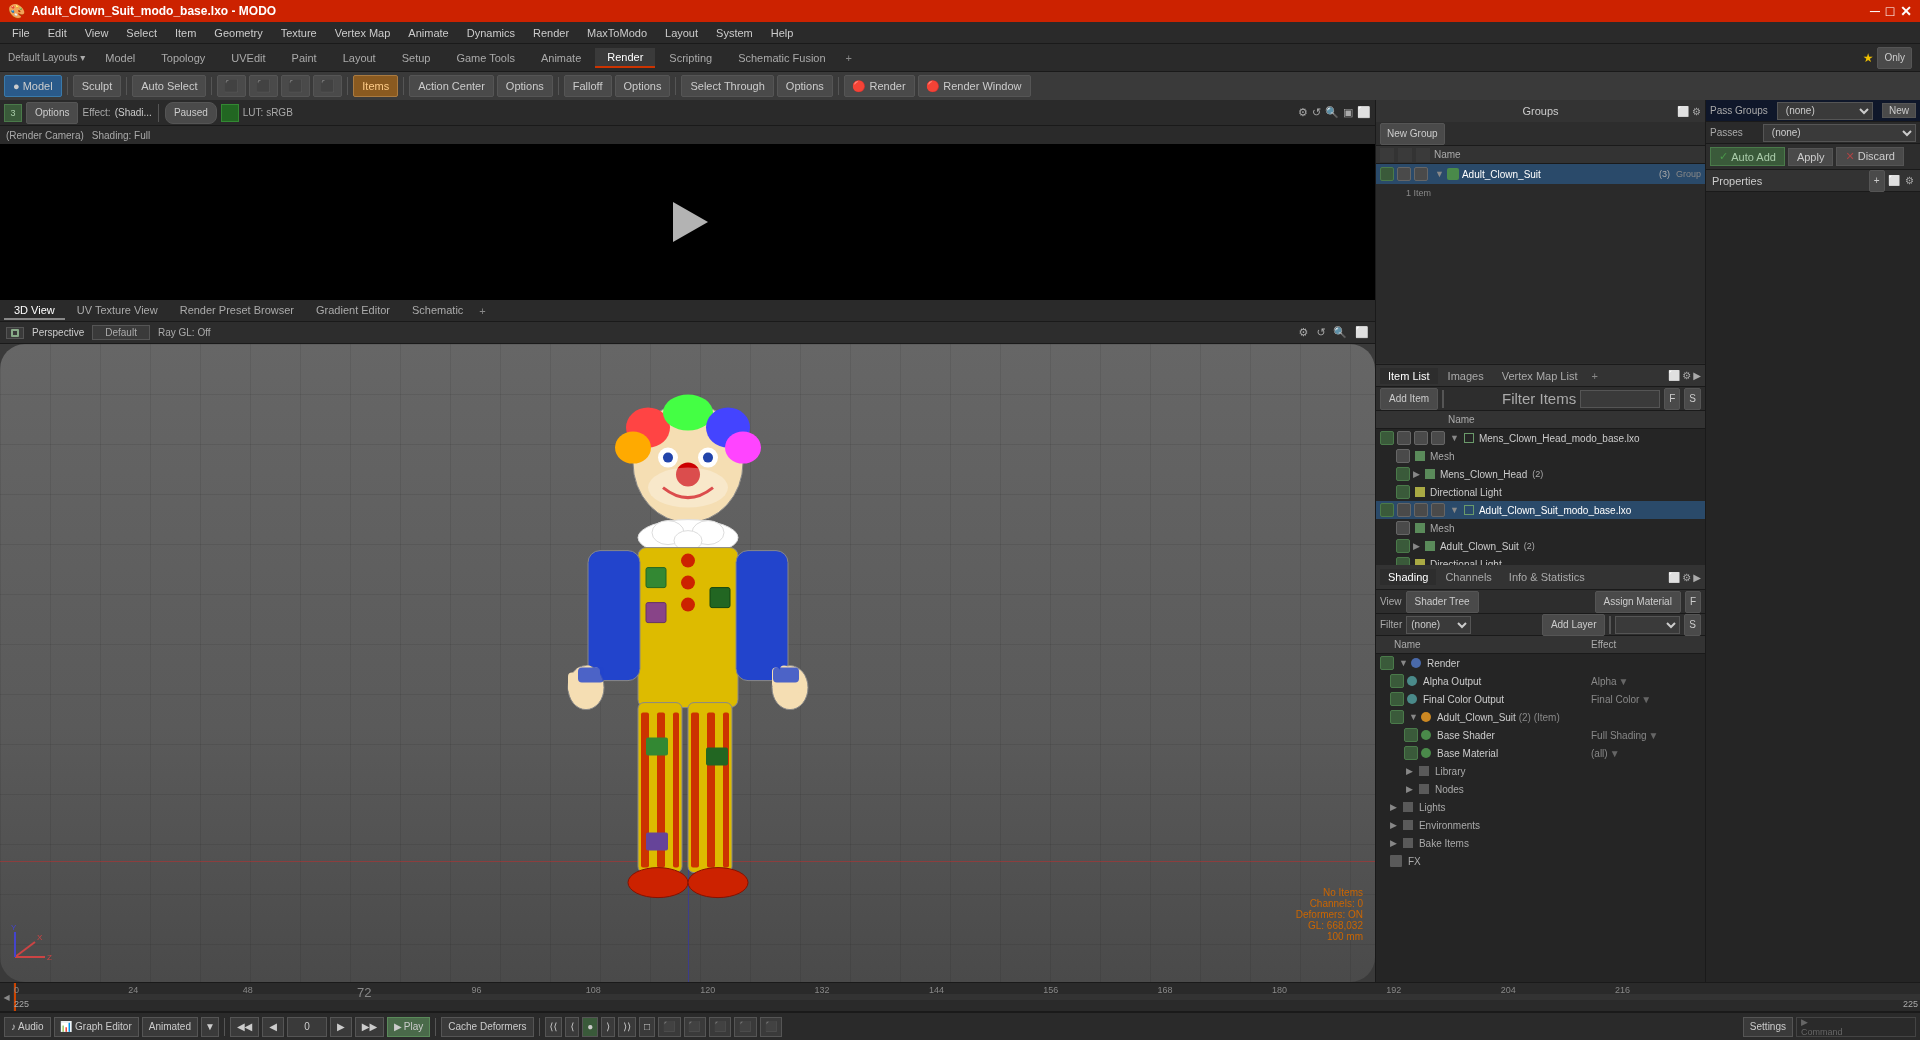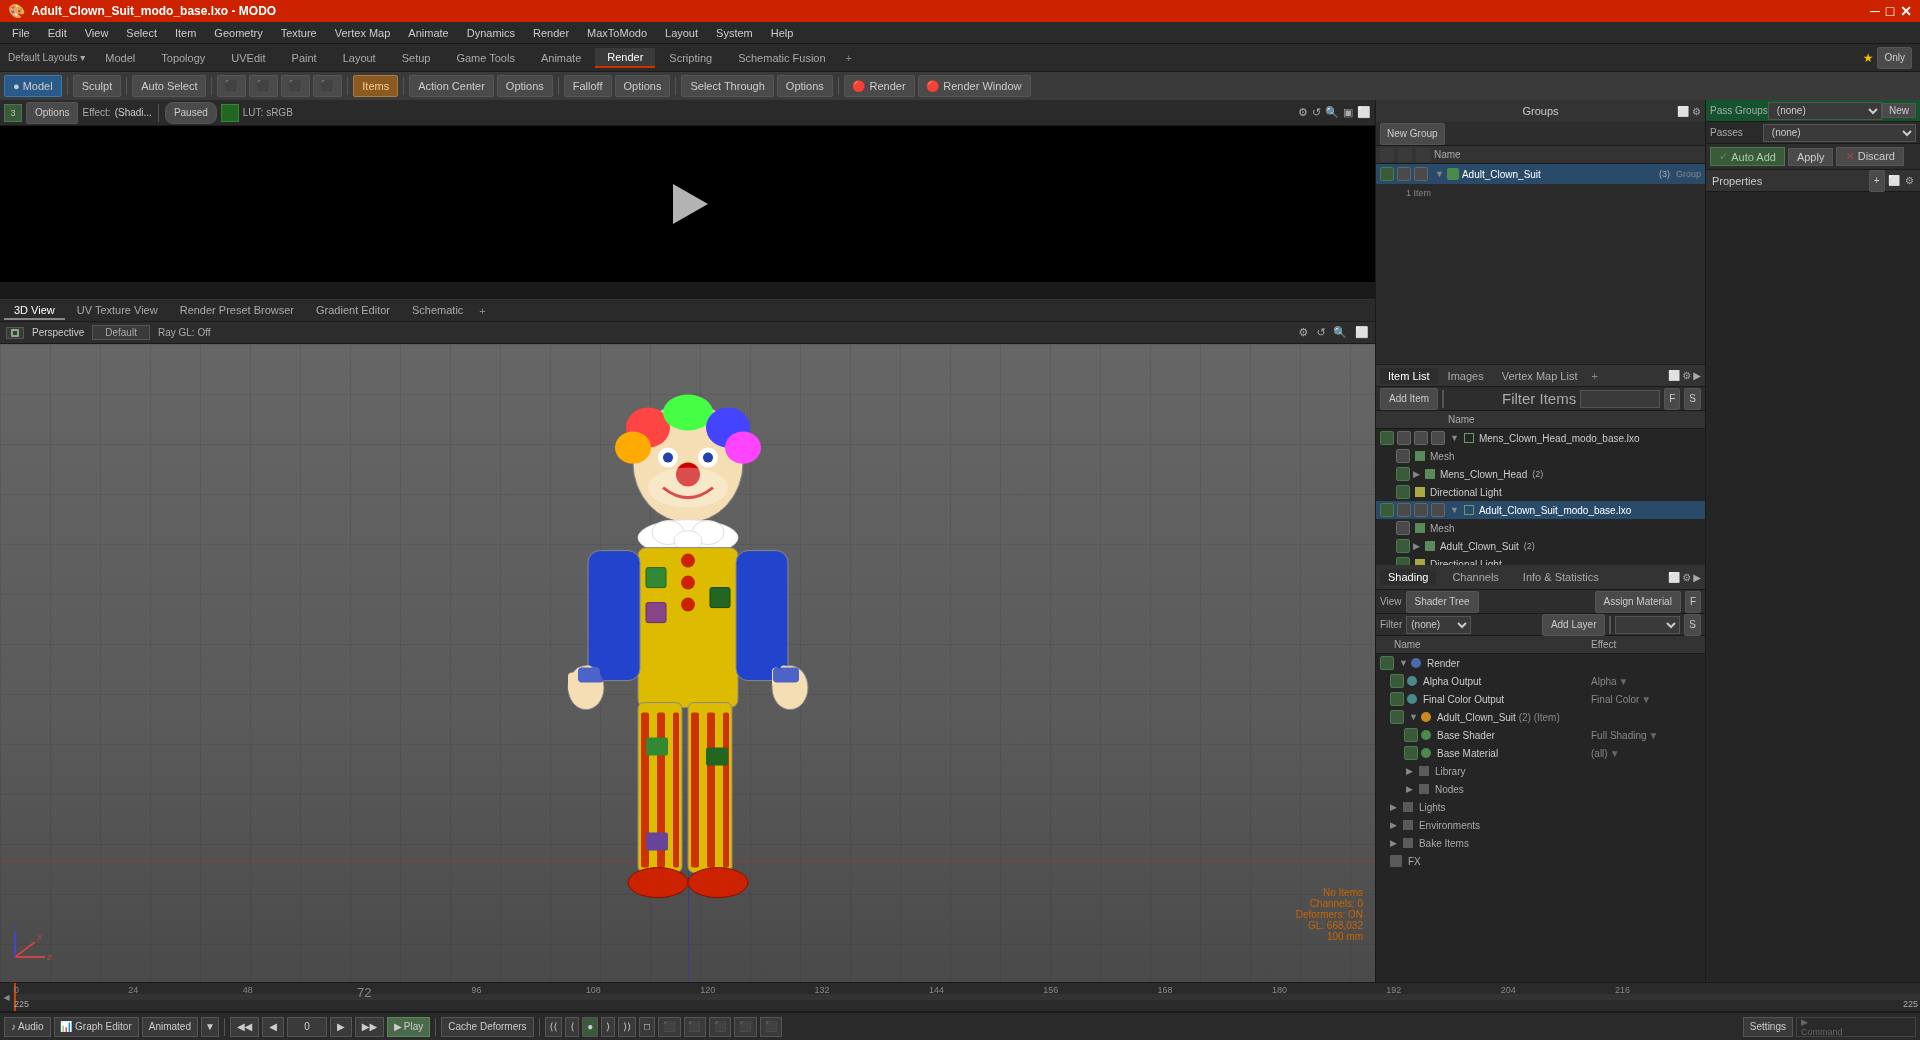--- a/index.html
+++ b/index.html
@@ -198,20 +198,24 @@
         <div style="width:18px; height:18px; background:#226622; border:1px solid #338833; display:flex; align-items:center; justify-content:center; cursor:pointer;"></div>
         <span style="color:#aaa; font-size:10px;">LUT: sRGB</span>
         <div style="flex:1;"></div>
         <span style="color:#aaa; font-size:11px; cursor:pointer;">⚙</span>
         <span style="color:#aaa; font-size:11px; cursor:pointer;">↺</span>
         <span style="color:#aaa; font-size:11px; cursor:pointer;">🔍</span>
         <span style="color:#aaa; font-size:11px; cursor:pointer;">▣</span>
         <span style="color:#aaa; font-size:11px; cursor:pointer;">⬜</span>
       </div>
 
+      <div style="background:#2a2a2a; height:18px; display:flex; align-items:center; padding:0 6px; gap:8px; font-size:10px; color:#aaa;">
+        <span>(Render Camera)</span>
+        <span>Shading: Full</span>
+      </div>
 
       <div id="preview-content" style="height: calc(200px - 44px); background:#000;">
         <button id="play-button">
           <div id="play-triangle"></div>
         </button>
       </div>
     </div>
 
     <div id="viewport-tabs">
       <span class="viewport-tab active">3D View</span>
@@ -231,21 +235,21 @@
         <span style="color:#ccc; font-size:10px; cursor:pointer;">Perspective</span>
         <span style="color:#aaa; font-size:10px; background:#3a3a3a; border:1px solid #555; padding:1px 12px; cursor:pointer;">Default</span>
         <span style="color:#aaa; font-size:10px; cursor:pointer;">Ray GL: Off</span>
         <div style="flex:1;"></div>
         <span style="color:#aaa; font-size:11px; cursor:pointer;">⚙</span>
         <span style="color:#aaa; font-size:11px; cursor:pointer;">↺</span>
         <span style="color:#aaa; font-size:11px; cursor:pointer;">🔍</span>
         <span style="color:#aaa; font-size:11px; cursor:pointer;">⬜</span>
       </div>
 
-      <div style="flex:1; position:relative; overflow:hidden; background: linear-gradient(180deg, #666 0%, #5a5a5a 60%, #4a4a4a 100%);">
+      <div style="flex:1; position:relative; overflow:hidden; background: linear-gradient(180deg, #666 0%, #5a5a5a 60%, #4a4a4a 100%); border-radius: 25px;">
 
         <div style="position:absolute; inset:0; background-image: linear-gradient(rgba(0,0,0,0.08) 1px, transparent 1px), linear-gradient(90deg, rgba(0,0,0,0.08) 1px, transparent 1px); background-size:50px 50px;"></div>
 
         <div style="position:absolute; bottom:120px; left:0; right:0; height:1px; background:rgba(180,50,50,0.6);"></div>
 
         <div style="position:absolute; bottom:0; left:50%; width:1px; height:200px; background:rgba(50,50,180,0.6);"></div>
 
         <svg viewBox="0 0 260 520" width="260" height="520" style="position:absolute; left:50%; top:50%; transform:translate(-50%,-52%);">
 
           <ellipse cx="130" cy="70" rx="55" ry="60" fill="#f5deb3" stroke="#888" stroke-width="1"></ellipse>
@@ -471,21 +475,21 @@
         <div class="item-row" style="height:18px; padding-left:20px;">
           <div class="vis-toggle"></div>
           <div style="width:10px; height:10px; background:#aaaa44; margin:0 2px;"></div>
           <span style="font-size:10px; color:#ccc;">Directional Light</span>
         </div>
       </div>
     </div>
 
     <div id="shading-panel" style="flex:1; display:flex; flex-direction:column; min-height:0;">
 
-      <div style="background:#333; height:22px; display:flex; align-items:center; padding:12px 4px; gap:8px; border-bottom:1px solid #1a1a1a; position:relative; flex-shrink:0;">
+      <div style="background:#333; height:22px; display:flex; align-items:center; padding:12px 4px; gap:1px; border-bottom:1px solid #1a1a1a; position:relative; flex-shrink:0;">
         <span class="panel-tab active">Shading</span>
         <span class="panel-tab">Channels</span>
         <span class="panel-tab">Info &amp; Statistics</span>
         <div style="position:absolute; right:4px; display:flex; gap:2px;">
           <span style="color:#aaa; font-size:10px; cursor:pointer;">⬜</span>
           <span style="color:#aaa; font-size:10px; cursor:pointer;">⚙</span>
           <span style="color:#aaa; font-size:10px; cursor:pointer;">▶</span>
         </div>
       </div>
 
@@ -608,21 +612,21 @@
         <div class="shading-row" style="padding-left:14px;">
           <div style="width:12px; height:12px; background:#5a5a5a; margin-right:3px; flex-shrink:0; border-radius:1px;"></div>
           <span style="font-size:10px; color:#aaa; flex:1;">FX</span>
         </div>
       </div>
     </div>
   </div>
 
   <div id="far-right-panel" style="width:215px; background:#2d2d2d; border-left:1px solid #1a1a1a; display:flex; flex-direction:column;">
 
-    <div style="background:#14532d; height:22px; display:flex; align-items:center; padding:0 4px; gap:0; border-bottom:1px solid #1a1a1a;">
+    <div style="background:#0f172a; height:22px; display:flex; align-items:center; padding:0 4px; gap:9px; border-bottom:1px solid #1a1a1a;">
       <span style="font-size:10px; color:#aaa; white-space:nowrap;">Pass Groups</span>
       <select class="pass-select">
         <option>(none)</option>
       </select>
       <button class="new-btn">New</button>
     </div>
 
     <div style="background:#2a2a2a; height:22px; display:flex; align-items:center; padding:0 4px; gap:4px; border-bottom:1px solid #1a1a1a;">
       <span style="font-size:10px; color:#aaa; white-space:nowrap;">Passes</span>
       <select class="pass-select" style="margin-left:16px;">

